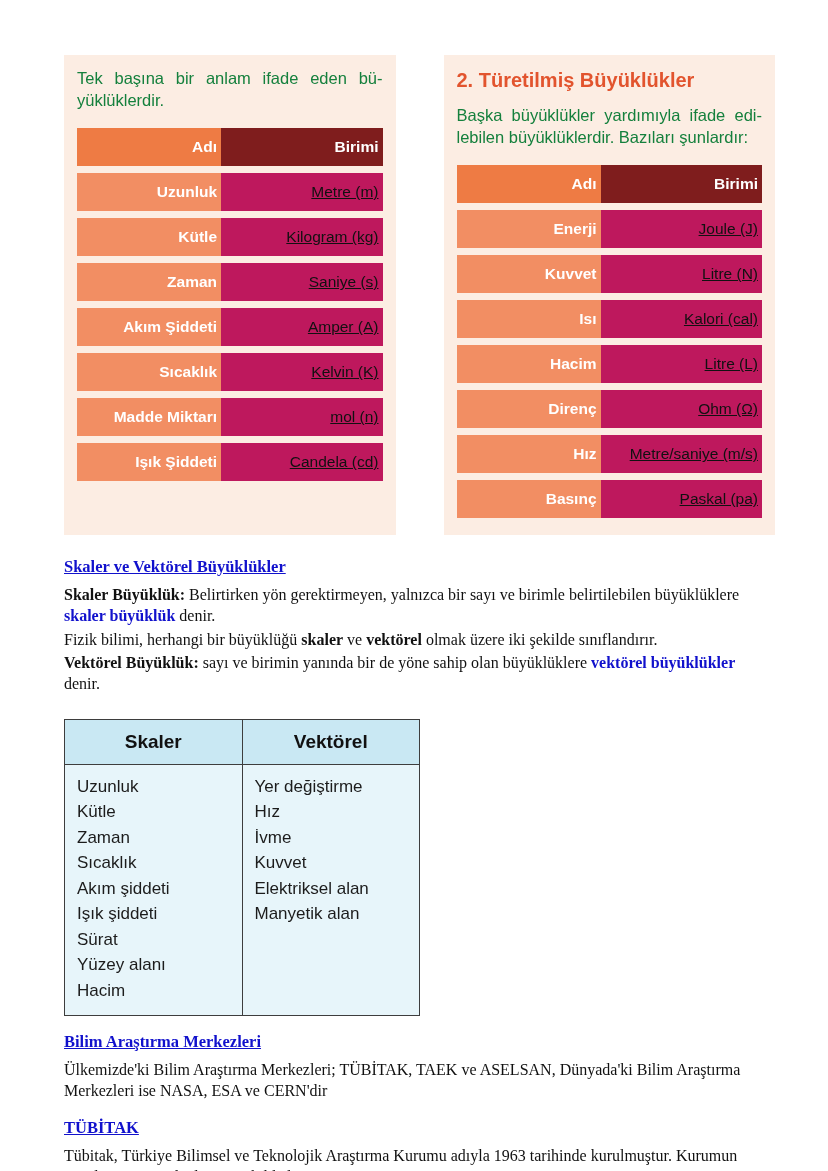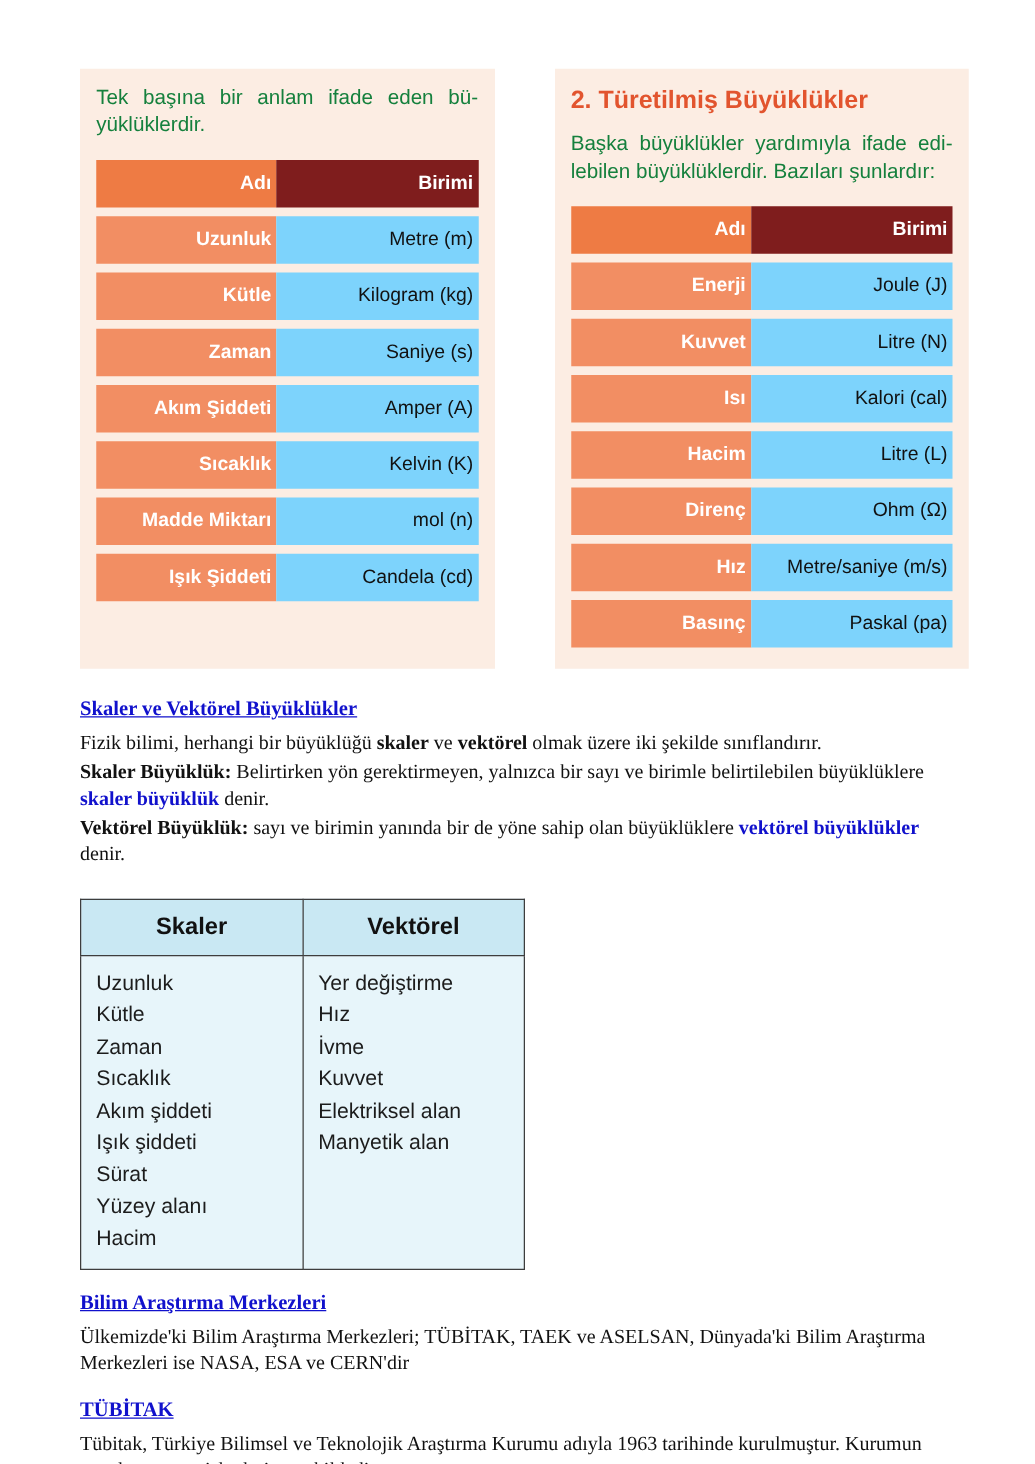--- a/index.html
+++ b/index.html
@@ -69,22 +69,23 @@
     background: #7f1d1d;
     color: #ffffff;
     font-weight: bold;
   }
   table.q-table td.c0 {
     background: #f28e63;
     color: #ffffff;
     font-weight: bold;
   }
   table.q-table td.c1 {
-    background: #7dd3fc;
+    background: #be185d;
     color: #111111;
+    text-decoration: underline;
   }
 
   
   .link-heading {
     margin: 16px 0 7px 0;
     font-size: 16.5px;
     font-weight: bold;
     color: #1111cc;
     text-decoration: underline;
     font-family: "Liberation Serif", serif;
@@ -219,22 +220,22 @@
               <td class="c1">Paskal (pa)</td>
             </tr>
           </tbody>
       </table>
     </section>
 
   </div>
 
   <h3 class="link-heading">Skaler ve Vektörel Büyüklükler</h3>
   <div class="para-block">
+    <p class="para"><span class="b">Skaler Büyüklük:</span><span> Belirtirken yön gerektirmeyen, yalnızca bir sayı ve birimle belirtilebilen büyüklüklere </span><span class="link">skaler büyüklük</span><span> denir.</span></p>
     <p class="para"><span>Fizik bilimi, herhangi bir büyüklüğü </span><span class="b">skaler</span><span> ve </span><span class="b">vektörel</span><span> olmak üzere iki şekilde sınıflandırır.</span></p>
-    <p class="para"><span class="b">Skaler Büyüklük:</span><span> Belirtirken yön gerektirmeyen, yalnızca bir sayı ve birimle belirtilebilen büyüklüklere </span><span class="link">skaler büyüklük</span><span> denir.</span></p>
     <p class="para"><span class="b">Vektörel Büyüklük:</span><span> sayı ve birimin yanında bir de yöne sahip olan büyüklüklere </span><span class="link">vektörel büyüklükler</span><span> denir.</span></p>
   </div>
 
   <table class="sv-table">
     <thead>
       <tr>
         <th>Skaler</th>
         <th>Vektörel</th>
       </tr>
     </thead>

